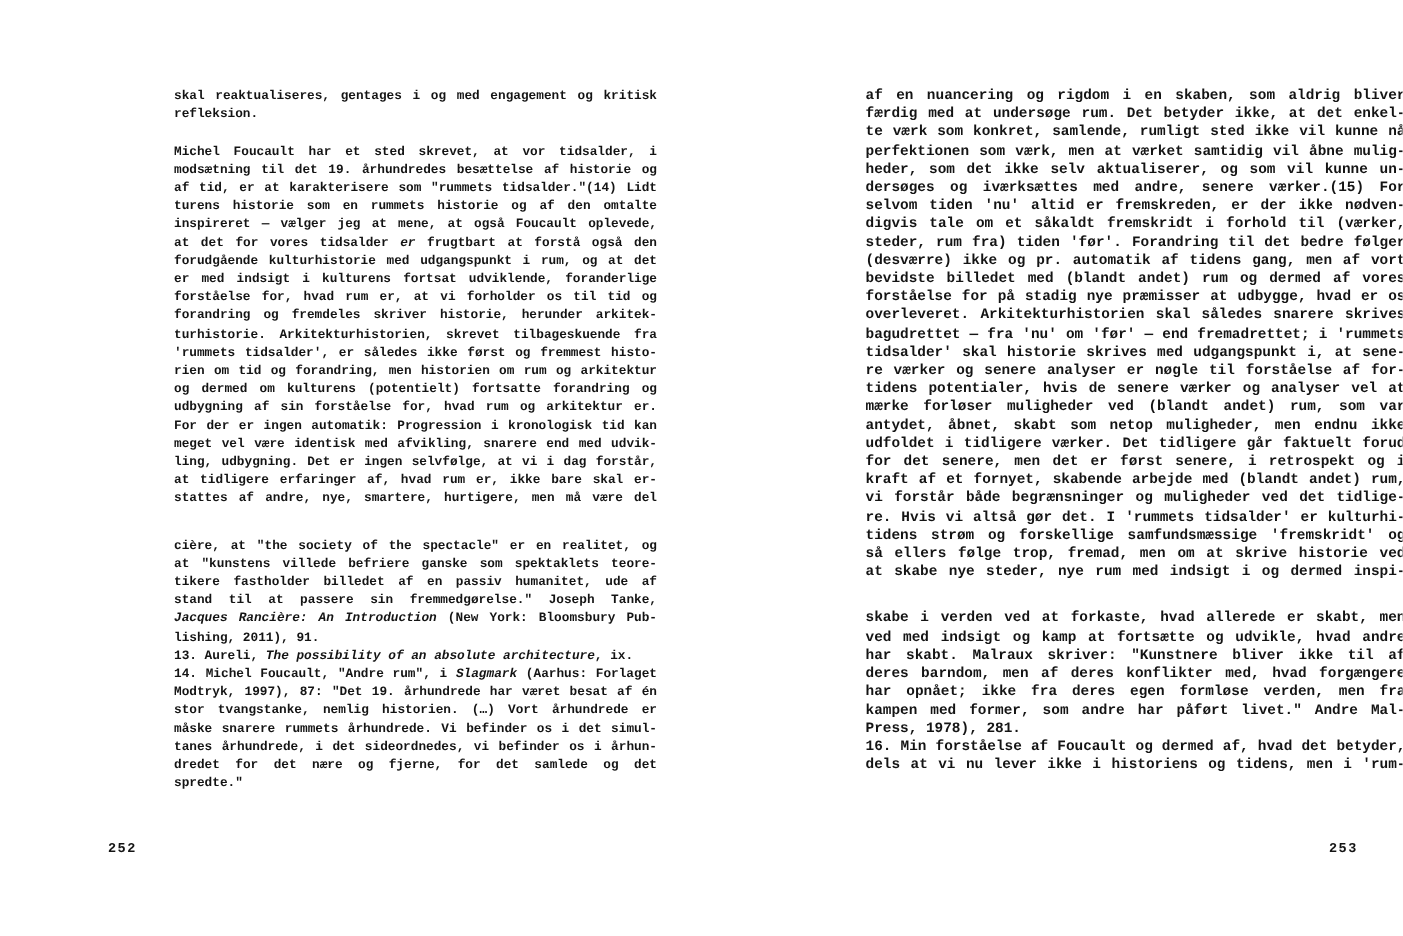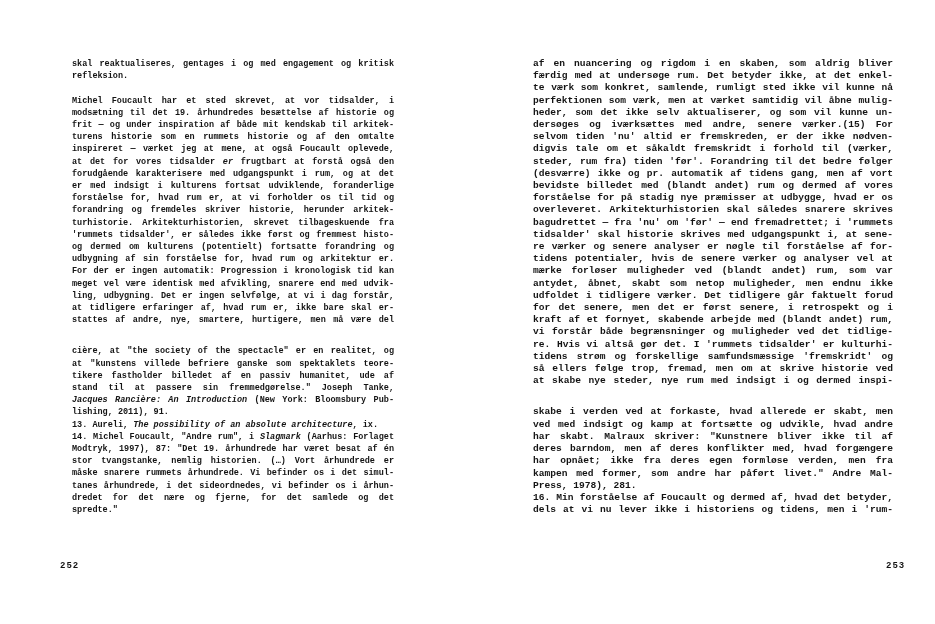--- a/index.html
+++ b/index.html
@@ -3,64 +3,65 @@
 <meta charset="utf-8">
 <style>
   html,body{margin:0;padding:0;}
   body{
     width:935px;height:624px;position:relative;overflow:hidden;
     background:#ffffff;color:#141414;
     font-family:"Liberation Mono","DejaVu Sans Mono",monospace;
     font-weight:700;
   }
   .spread{position:absolute;inset:0;}
-  .page{position:absolute;top:58px;}
+  .page{position:absolute;top:58px;margin-left:44px;}
   #page-left{left:72px;width:322px;font-size:8.5px;}
   #page-right{left:533px;width:360px;font-size:9.6px;}
   .block{margin:0;}
   .block.gap-before{margin-top:12.2px;}
   .block.fn-start{margin-top:19px;}
   .line{
     line-height:12.2px;
     text-align:justify;
     text-align-last:justify;
     -moz-text-align-last:justify;
     white-space:normal;
   }
   .line.unjust{text-align-last:left;-moz-text-align-last:left;}
   .line i{font-style:italic;}
   .folio{
     position:absolute;top:561px;
     font-size:9px;letter-spacing:1px;font-weight:700;
   }
-  #folio-left{left:60px;}
+  #folio-left{left:72px;}
   #folio-right{left:886px;}
 </style>
 </head>
 <body>
 
 <div class="spread">
   <div class="page" id="page-left">
       <div class="block body">
         <div class="line">skal reaktualiseres, gentages i og med engagement og kritisk</div>
         <div class="line unjust">refleksion.</div>
       </div>
       <div class="block body gap-before">
         <div class="line">Michel Foucault har et sted skrevet, at vor tidsalder, i</div>
         <div class="line">modsætning til det 19. århundredes besættelse af historie og</div>
-        <div class="line">frit — og under inspiration af både mit kendskab til arkitek-</div>
+        <div class="line">af tid, er at karakterisere som "rummets tidsalder."(14) Lidt</div>
         <div class="line">turens historie som en rummets historie og af den omtalte</div>
-        <div class="line">inspireret — værket jeg at mene, at også Foucault oplevede,</div>
+        <div class="line">inspireret — vælger jeg at mene, at også Foucault oplevede,</div>
         <div class="line">at det for vores tidsalder <i>er</i> frugtbart at forstå også den</div>
-        <div class="line">forudgående karakterisere med udgangspunkt i rum, og at det</div>
+        <div class="line">forudgående kulturhistorie med udgangspunkt i rum, og at det</div>
         <div class="line">er med indsigt i kulturens fortsat udviklende, foranderlige</div>
         <div class="line">forståelse for, hvad rum er, at vi forholder os til tid og</div>
         <div class="line">forandring og fremdeles skriver historie, herunder arkitek-</div>
         <div class="line">turhistorie. Arkitekturhistorien, skrevet tilbageskuende fra</div>
         <div class="line">'rummets tidsalder', er således ikke først og fremmest histo-</div>
+        <div class="line">rien om tid og forandring, men historien om rum og arkitektur</div>
         <div class="line">og dermed om kulturens (potentielt) fortsatte forandring og</div>
         <div class="line">udbygning af sin forståelse for, hvad rum og arkitektur er.</div>
         <div class="line">For der er ingen automatik: Progression i kronologisk tid kan</div>
         <div class="line">meget vel være identisk med afvikling, snarere end med udvik-</div>
         <div class="line">ling, udbygning. Det er ingen selvfølge, at vi i dag forstår,</div>
         <div class="line">at tidligere erfaringer af, hvad rum er, ikke bare skal er-</div>
         <div class="line">stattes af andre, nye, smartere, hurtigere, men må være del</div>
       </div>
       <div class="block footnote fn-start">
         <div class="line">cière, at "the society of the spectacle" er en realitet, og</div>

